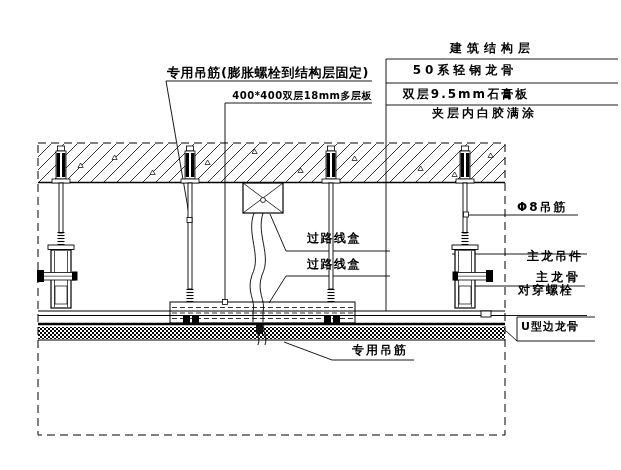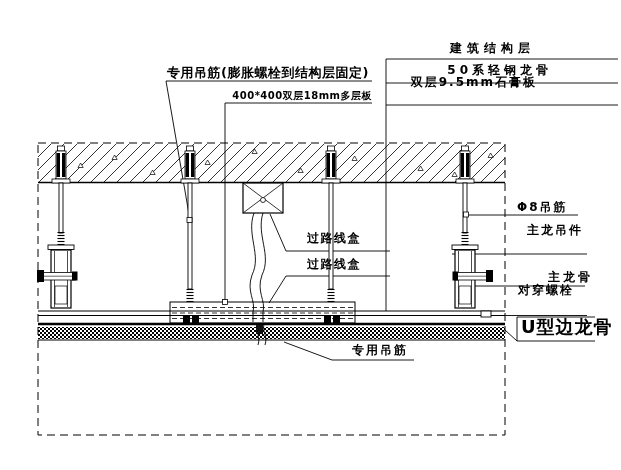--- a/index.html
+++ b/index.html
@@ -203,34 +203,35 @@
       <rect x="463.5" y="212" width="5" height="5"></rect>
     </g>
   </svg>
 
   <div class="lbl" style="left:167px;top:66px;font-size:13px;letter-spacing:0.5px">专用吊筋(膨胀螺栓到结构层固定)</div>
 
   <div class="lbl" style="left:220px;top:89px;width:152px;text-align:right;font-size:10px;letter-spacing:0.5px">400*400双层18mm多层板</div>
 
   <div class="lbl" style="left:395px;top:42px;width:140px;text-align:right;letter-spacing:5px">建筑结构层</div>
 
-  <div class="lbl" style="left:412px;top:64px;width:140px;text-align:right;letter-spacing:4px">50系轻钢龙骨</div>
-
-  <div class="lbl" style="left:395px;top:76px;width:142px;text-align:right;letter-spacing:2px">双层9.5mm石膏板</div>
-
+  <div class="lbl" style="left:395px;top:64px;width:140px;text-align:center;letter-spacing:4px">50系轻钢龙骨</div>
+
+  <div class="lbl" style="left:395px;top:88px;width:142px;text-align:center;letter-spacing:2px">双层9.5mm石膏板</div>
+
+  <div class="lbl" style="left:395px;top:107px;width:142px;text-align:right;letter-spacing:3px">夹层内白胶满涂</div>
 
   <div class="lbl" style="left:517px;top:201px;letter-spacing:2px">Φ8吊筋</div>
 
-  <div class="lbl" style="left:527px;top:224px;letter-spacing:2px">主龙吊件</div>
-
-  <div class="lbl" style="left:548px;top:271px;letter-spacing:3px">主龙骨</div>
+  <div class="lbl" style="left:527px;top:250px;letter-spacing:2px">主龙吊件</div>
+
+  <div class="lbl" style="left:536px;top:271px;letter-spacing:3px">主龙骨</div>
 
   <div class="lbl" style="left:518px;top:284px;letter-spacing:2px">对穿螺栓</div>
 
-  <div class="lbl" style="left:521px;top:320px;font-size:18px;letter-spacing:1px">U型边龙骨</div>
+  <div class="lbl" style="left:521px;top:320px;font-size:11px;letter-spacing:1px">U型边龙骨</div>
 
   <div class="lbl" style="left:307px;top:232px;letter-spacing:1.5px">过路线盒</div>
 
   <div class="lbl" style="left:307px;top:258px;letter-spacing:1.5px">过路线盒</div>
 
   <div class="lbl" style="left:352px;top:344px;letter-spacing:2px">专用吊筋</div>
 
 </div>
 
 </body></html>

